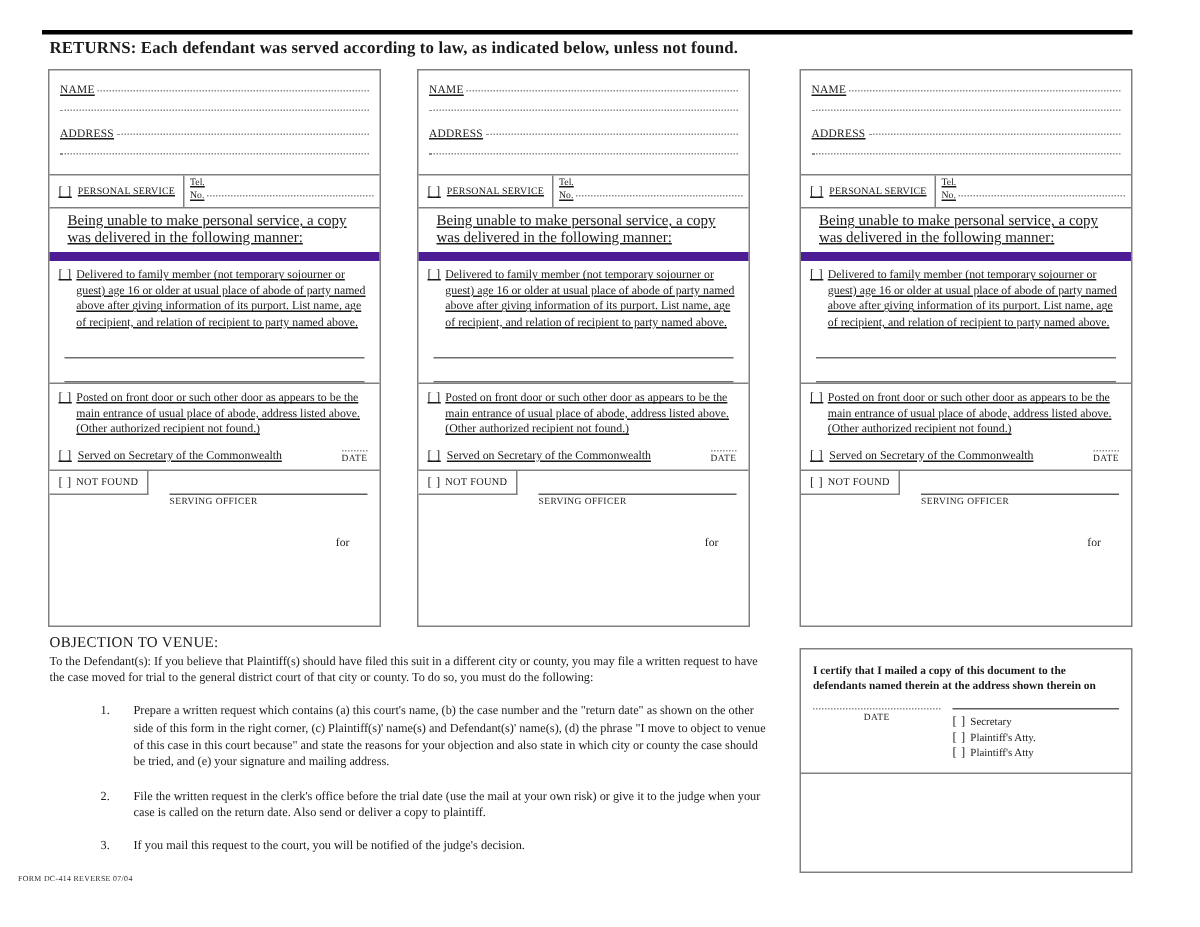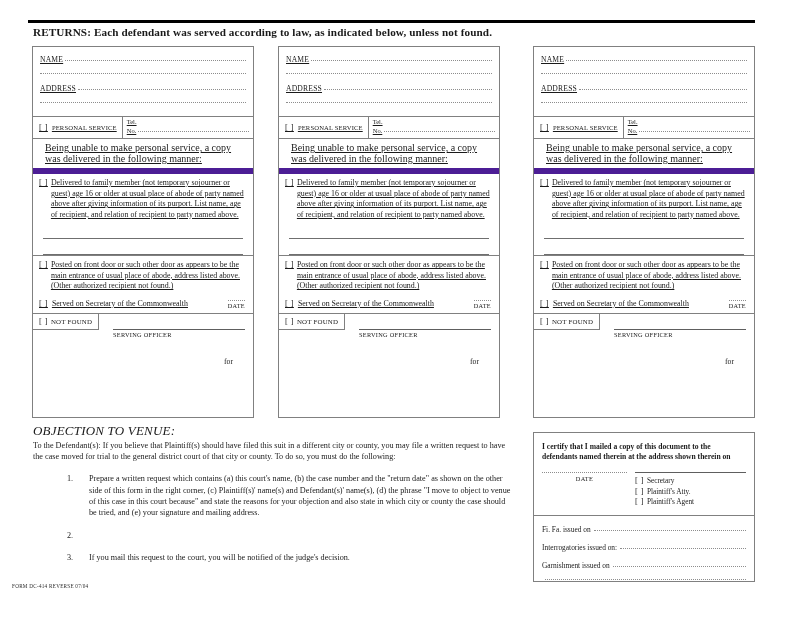--- a/index.html
+++ b/index.html
@@ -240,24 +240,23 @@
   }
 
   
   .objection {
     position: absolute;
     left: 33px;
     top: 423px;
     width: 478px;
   }
   .obj-title {
-    font-size: 13px;
+    font-size: 10px;
     letter-spacing: .2px;
     margin-bottom: 1px;
-    font-style: italic;
   }
   .obj-body {
     font-size: 8.2px;
     line-height: 11.2px;
     text-align: left;
   }
   .obj-list {
     margin: 11px 0 0 0;
     padding: 0;
     list-style: none;
@@ -607,20 +606,21 @@
   <div class="objection">
     <div class="obj-title">OBJECTION TO VENUE:</div>
     <div class="obj-body">To the Defendant(s): If you believe that Plaintiff(s) should have filed this suit in a different city or county, you may file a written request to have the case moved for trial to the general district court of that city or county. To do so, you must do the following:</div>
     <ul class="obj-list">
       <li>
         <span class="num">1.</span>
         <span class="itxt">Prepare a written request which contains (a) this court's name, (b) the case number and the "return date" as shown on the other side of this form in the right corner, (c) Plaintiff(s)' name(s) and Defendant(s)' name(s), (d) the phrase "I move to object to venue of this case in this court because" and state the reasons for your objection and also state in which city or county the case should be tried, and (e) your signature and mailing address.</span>
       </li>
       <li>
         <span class="num">2.</span>
+        <span class="itxt">File the written request in the clerk's office before the trial date (use the mail at your own risk) or give it to the judge when your case is called on the return date. Also send or deliver a copy to plaintiff.</span>
       </li>
       <li>
         <span class="num">3.</span>
         <span class="itxt">If you mail this request to the court, you will be notified of the judge's decision.</span>
       </li>
     </ul>
   </div>
 
   <div class="certbox">
     <div class="cert-text">I certify that I mailed a copy of this document to the defendants named therein at the address shown therein on</div>
@@ -634,42 +634,24 @@
         <div class="cert-opt">
           <span class="cbx">[  ]</span>
           <span>Secretary</span>
         </div>
         <div class="cert-opt">
           <span class="cbx">[  ]</span>
           <span>Plaintiff's Atty.</span>
         </div>
         <div class="cert-opt">
           <span class="cbx">[  ]</span>
-          <span>Plaintiff's Agent</span>
+          <span>Plaintiff's Atty</span>
         </div>
       </div>
     </div>
 
     <div class="cert-sep"></div>
 
-    <div class="issued">
-      <div class="issued-row">
-        <span class="ilabel">Fi. Fa. issued on</span>
-        <span class="idots"></span>
-      </div>
-      <div class="issued-row">
-        <span class="ilabel">Interrogatories issued on:</span>
-        <span class="idots"></span>
-      </div>
-      <div class="issued-row">
-        <span class="ilabel">Garnishment issued on</span>
-        <span class="idots"></span>
-      </div>
-      <div class="issued-row last">
-        <span class="ilabel"></span>
-        <span class="idots"></span>
-      </div>
-    </div>
   </div>
 
   <div class="footer">FORM DC-414 REVERSE 07/04</div>
 
 </div>
 
 </body></html>

